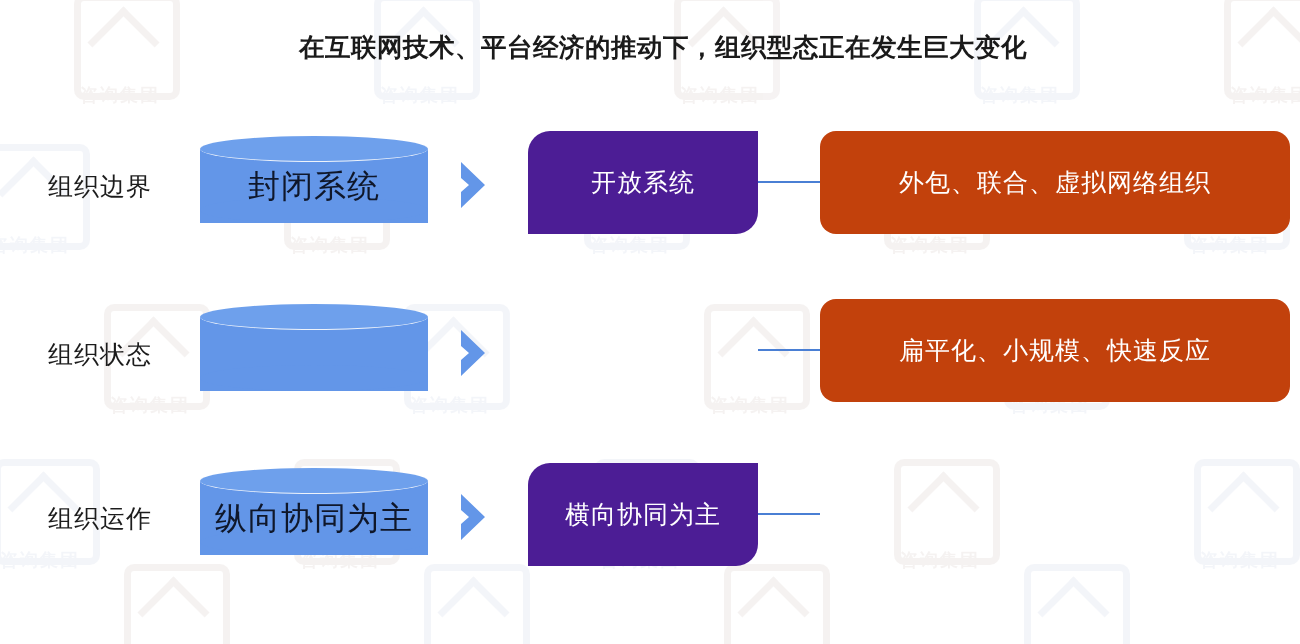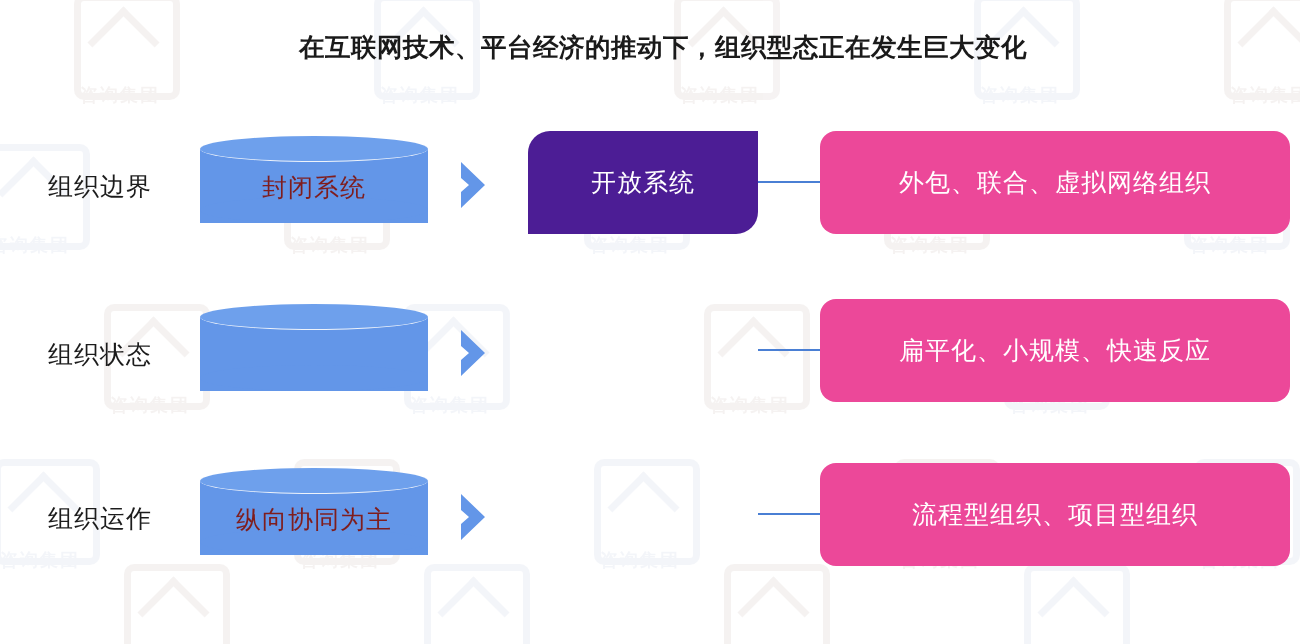--- a/index.html
+++ b/index.html
@@ -150,22 +150,22 @@
   }
   .cyl-text {
     position: absolute;
     left: 0;
     top: 20px;
     width: 228px;
     height: 62px;
     display: flex;
     align-items: center;
     justify-content: center;
-    color: #7f1d1d;
-    font-size: 25px;
+    color: #0f172a;
+    font-size: 32px;
     letter-spacing: 1px;
     z-index: 3;
   }
 
   
   .chev {
     position: absolute;
     left: 455px;
     top: 28px;
     width: 46px;
@@ -200,21 +200,21 @@
     background: #4a7fd4;
   }
 
   
   .boxright {
     position: absolute;
     left: 820px;
     top: 0px;
     width: 470px;
     height: 103px;
-    background: #ec4899;
+    background: #c2410c;
     border-radius: 16px;
     display: flex;
     align-items: center;
     justify-content: center;
     color: #ffffff;
     font-size: 25px;
     letter-spacing: 1px;
   }
 </style>
 </head>
@@ -391,19 +391,19 @@
       <div class="cyl-top"></div>
       <div class="cyl-text">纵向协同为主</div>
     </div>
 
     <div class="chev">
       <svg width="46" height="52" viewBox="0 0 46 52">
         <path d="M6 3 L30 26 L6 49 L6 33 L14 26 L6 19 Z" fill="#6396e8"></path>
       </svg>
     </div>
 
+    <div class="boxmid">横向协同为主</div>
 
     <div class="connector"></div>
 
-    <div class="boxright">流程型组织、项目型组织</div>
   </div>
 
 </div>
 
 </body></html>

